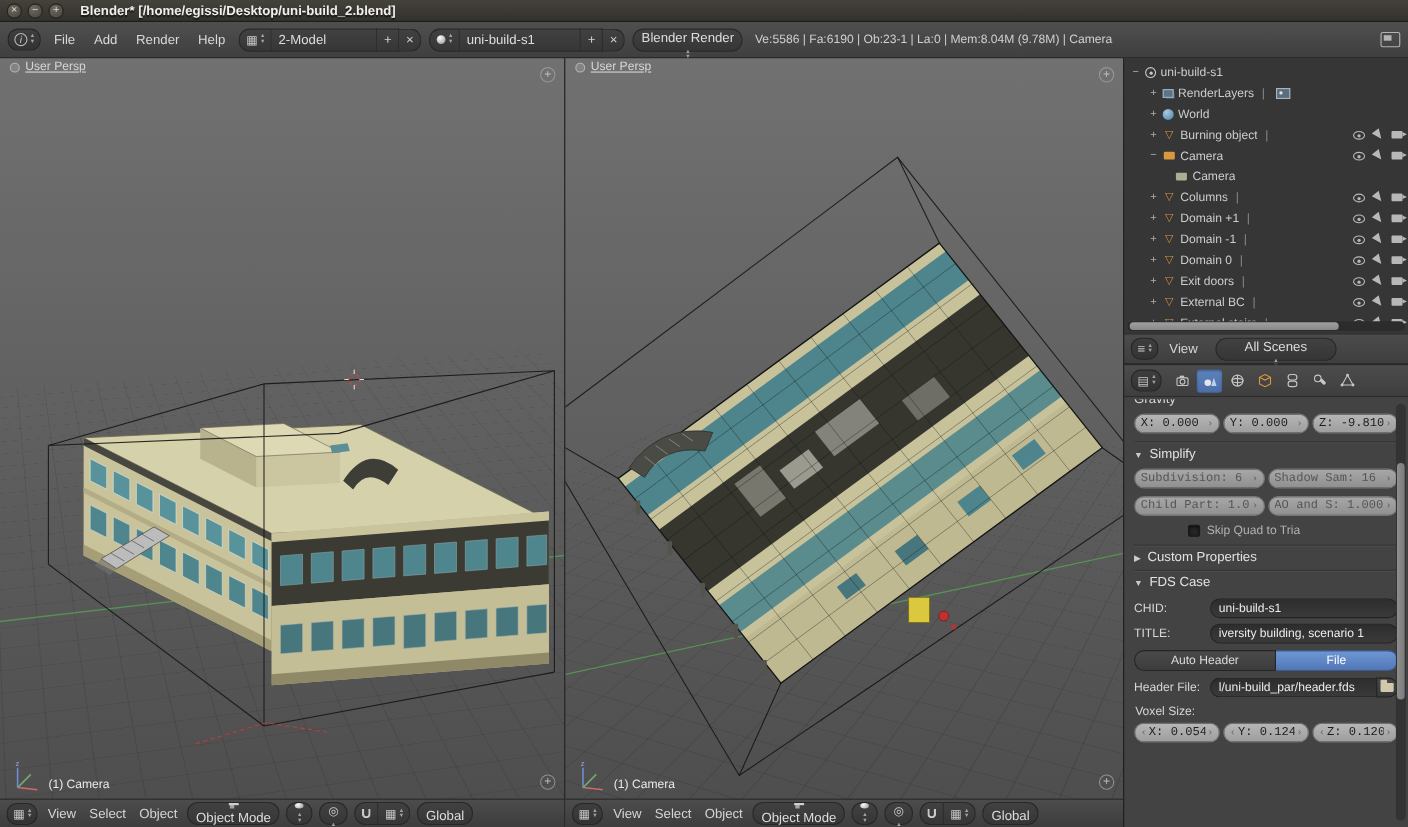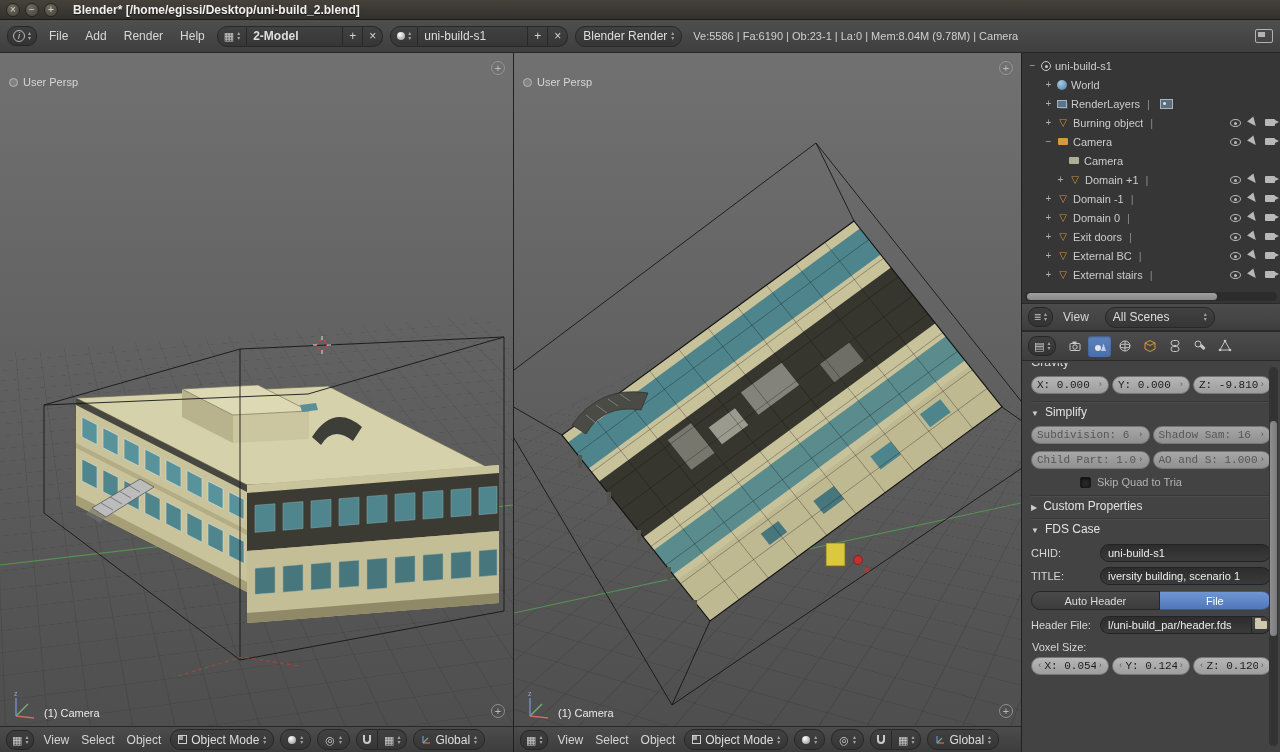--- a/index.html
+++ b/index.html
@@ -12,21 +12,21 @@
   .titlebar{height:20px;background:linear-gradient(#45423c,#33312c);border-bottom:1px solid #1d1c19;
     display:flex;align-items:center;gap:5px;padding:0 6px;}
   .wbtn{width:14px;height:14px;border-radius:50%;background:radial-gradient(circle at 35% 30%,#6e6a62,#454239);
     border:1px solid #26241f;color:#d8d5cf;font-size:10px;line-height:11px;text-align:center;}
   .wtitle{font-weight:bold;color:#f1f0ee;margin-left:10px;text-shadow:0 1px 1px rgba(0,0,0,.6);}
   
   .infobar{height:33px;background:linear-gradient(#4f4f4f,#3f3f3f);border-bottom:1px solid #272727;
     display:flex;align-items:center;gap:7px;padding:0 7px;}
   .menu{color:#d8d8d8;padding:0 5px;}
   .pill{display:flex;align-items:center;gap:4px;height:21px;padding:0 7px;
-    background:linear-gradient(#414141,#363636);border:1px solid #282828;border-radius:10px;color:#dedede;}
+    background:linear-gradient(#414141,#363636);border:1px solid #282828;border-radius:10px;color:#dedede;flex-direction:column;}
   .spin{display:flex;flex-direction:column;align-items:center;font-size:6px;line-height:5px;color:#a2a2a2;}
   .spin::before{content:"▴";} .spin::after{content:"▾";}
   .wgroup{display:flex;align-items:stretch;height:21px;}
   .wseg{display:flex;align-items:center;gap:3px;background:linear-gradient(#414141,#363636);
     border:1px solid #282828;border-left-width:0;padding:0 6px;color:#dedede;}
   .wseg:first-child{border-left-width:1px;border-radius:10px 0 0 10px;}
   .wseg:last-child{border-radius:0 10px 10px 0;}
   .glyph-grid::before{content:"▦";font-size:11px;color:#c9c9c9;}
   .glyph-plus::before{content:"+";font-size:12px;color:#d5d5d5;}
   .glyph-x::before{content:"×";font-size:12px;color:#d5d5d5;}
@@ -43,22 +43,22 @@
   .workspace{display:flex;height:699px;}
   .vp{position:relative;overflow:hidden;background:linear-gradient(180deg,#717171 0%,#5d5d5d 55%,#4d4d4d 100%);}
   .vp-left{width:514px;border-right:1px solid #202020;}
   .vp-right{width:508px;border-right:1px solid #202020;}
   .grid3d{position:absolute;left:-55%;top:-25%;width:210%;height:190%;transform-origin:50% 55%;opacity:.45;
     background-image:repeating-linear-gradient(0deg,rgba(25,25,25,.35) 0 1px,transparent 1px 36px),
                      repeating-linear-gradient(90deg,rgba(25,25,25,.35) 0 1px,transparent 1px 36px);}
   .grid-l{transform:perspective(1100px) rotateX(55deg) rotateZ(-12deg);}
   .grid-r{transform:perspective(900px) rotateX(58deg) rotateZ(25deg);opacity:.5;}
   .scene{position:absolute;inset:0;}
-  .vp-view-label{position:absolute;top:23px;left:9px;display:flex;align-items:center;gap:5px;
-    color:#d6d6d6;font-size:11px;}
+  .vp-view-label{position:absolute;top:2px;left:9px;display:flex;align-items:center;gap:5px;
+    color:#d6d6d6;font-size:11px;text-decoration:underline;}
   .dot-ico{width:9px;height:9px;border-radius:50%;border:1px solid #b5b5b5;background:rgba(160,160,160,.4);}
   .corner-btn{position:absolute;width:14px;height:14px;border-radius:50%;border:1px solid #9b9b9b;
     color:#cccccc;font-size:11px;line-height:12px;text-align:center;opacity:.85;}
   .corner-btn::before{content:"+";}
   .ctr{top:8px;right:8px;} .cbr{bottom:34px;right:8px;}
   .cam-label{position:absolute;bottom:33px;left:44px;color:#e8e8e8;font-size:11px;}
   .gizmo{position:absolute;left:8px;bottom:28px;}
   .vp-header{position:absolute;left:0;right:0;bottom:0;height:26px;background:linear-gradient(#4c4c4c,#3d3d3d);
     border-top:1px solid #292929;display:flex;align-items:center;gap:6px;padding:0 6px;}
   .edbtn{display:flex;align-items:center;gap:3px;height:20px;padding:0 5px;
@@ -162,21 +162,21 @@
   <span class="menu">File</span>
   <span class="menu">Add</span>
   <span class="menu">Render</span>
   <span class="menu">Help</span>
 
   <div class="wgroup">
     <div class="wseg">
       <span class="glyph-grid"></span>
       <span class="spin"></span>
     </div>
-    <div class="wseg" style="width:96px;font-weight:bold;">2-Model</div>
+    <div class="wseg" style="width:96px;">2-Model</div>
     <div class="wseg">
         <span class="glyph-plus"></span>
       </div>
     <div class="wseg">
         <span class="glyph-x"></span>
       </div>
   </div>
 
   <div class="wgroup">
     <div class="wseg">
@@ -427,29 +427,29 @@
   <div class="panel">
 
     <div class="outliner">
       <div class="ol-row" style="padding-left:6px">
         <span class="exp exp-minus"></span>
         <span class="ti ti-scene"></span>
         <span class="ol-label">uni-build-s1</span>
       </div>
       <div class="ol-row" style="padding-left:22px">
         <span class="exp exp-plus"></span>
+        <span class="ti ti-layers"></span>
+        <span class="ol-label">RenderLayers</span>
+        <span class="ol-pipe"></span>
+        <span class="oi-photo" style="margin-left:6px"></span>
+      </div>
+      <div class="ol-row" style="padding-left:22px">
+        <span class="exp exp-plus"></span>
         <span class="ti ti-world"></span>
         <span class="ol-label">World</span>
-      </div>
-      <div class="ol-row" style="padding-left:22px">
-        <span class="exp exp-plus"></span>
-        <span class="ti ti-layers"></span>
-        <span class="ol-label">RenderLayers</span>
-        <span class="ol-pipe"></span>
-        <span class="oi-photo" style="margin-left:6px"></span>
       </div>
       <div class="ol-row" style="padding-left:22px">
         <span class="exp exp-plus"></span>
         <span class="ti ti-mesh"></span>
         <span class="ol-label">Burning object</span>
         <span class="ol-pipe"></span>
         <span class="ol-icons">
             <span class="oi oi-eye"></span>
             <span class="oi oi-cursor"></span>
             <span class="oi oi-cam"></span>
@@ -466,21 +466,32 @@
             <span class="oi oi-cursor"></span>
             <span class="oi oi-cam"></span>
           </span>
       </div>
       <div class="ol-row" style="padding-left:46px">
         <span class="ti">
             <span class="cam-shape cam-data"></span>
           </span>
         <span class="ol-label">Camera</span>
       </div>
-      <div class="ol-row" style="padding-left:34px">
+      <div class="ol-row" style="padding-left:22px">
+        <span class="exp exp-plus"></span>
+        <span class="ti ti-mesh"></span>
+        <span class="ol-label">Columns</span>
+        <span class="ol-pipe"></span>
+        <span class="ol-icons">
+            <span class="oi oi-eye"></span>
+            <span class="oi oi-cursor"></span>
+            <span class="oi oi-cam"></span>
+          </span>
+      </div>
+      <div class="ol-row" style="padding-left:22px">
         <span class="exp exp-plus"></span>
         <span class="ti ti-mesh"></span>
         <span class="ol-label">Domain +1</span>
         <span class="ol-pipe"></span>
         <span class="ol-icons">
             <span class="oi oi-eye"></span>
             <span class="oi oi-cursor"></span>
             <span class="oi oi-cam"></span>
           </span>
       </div>

